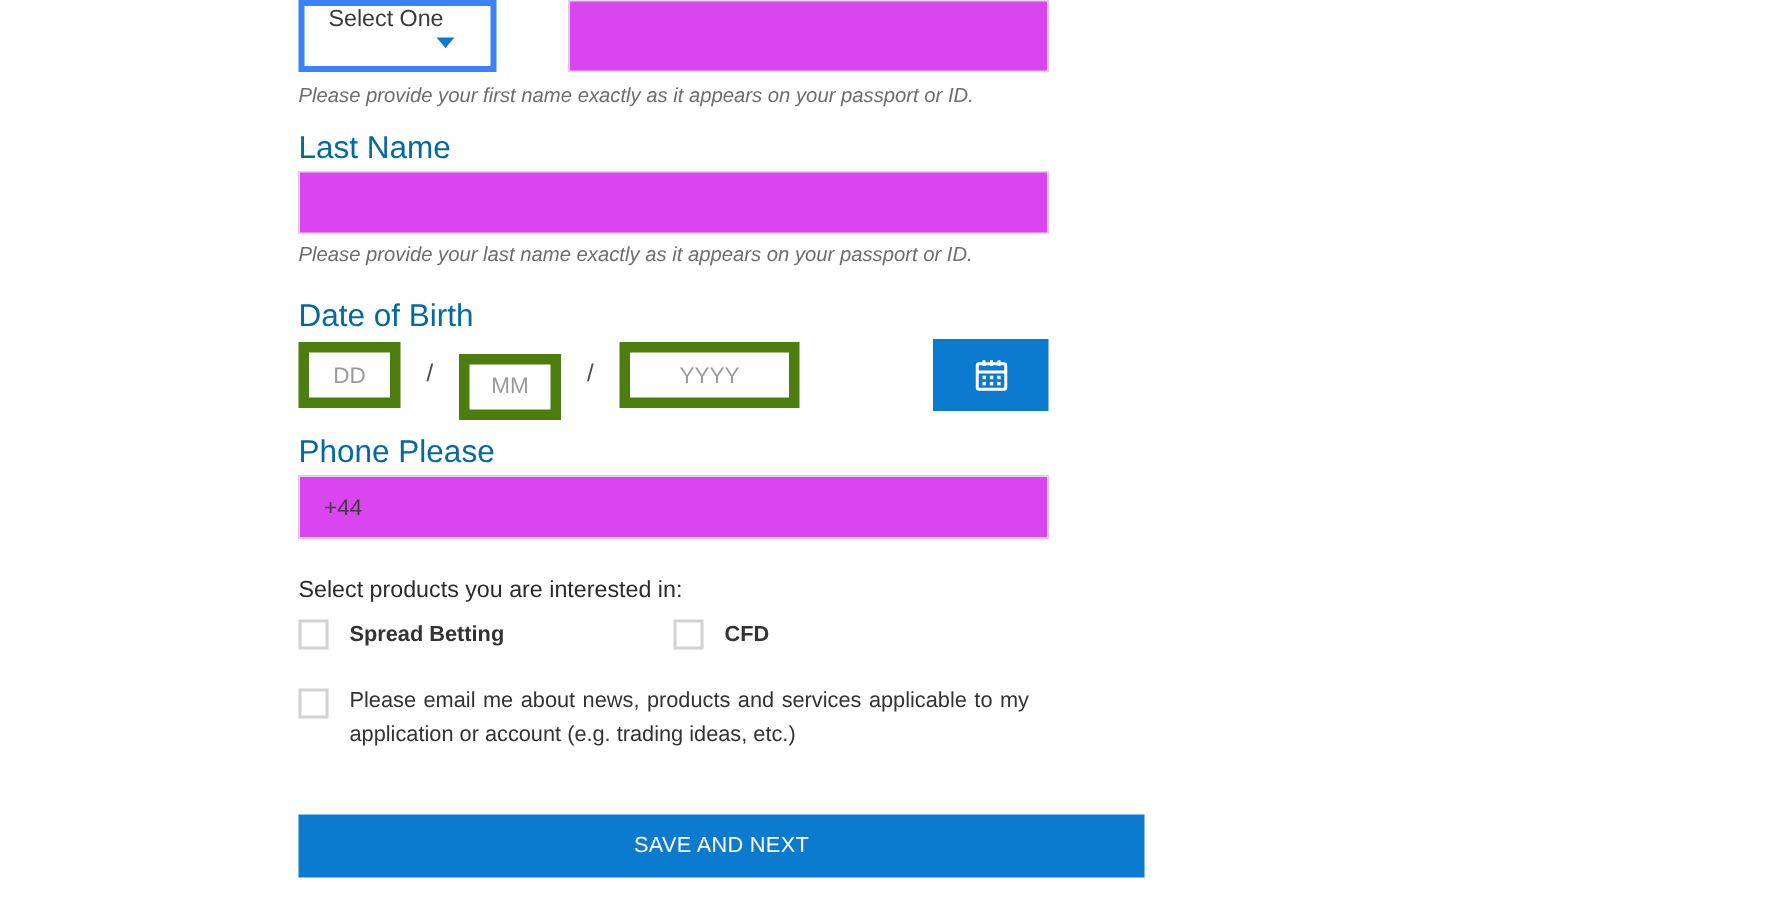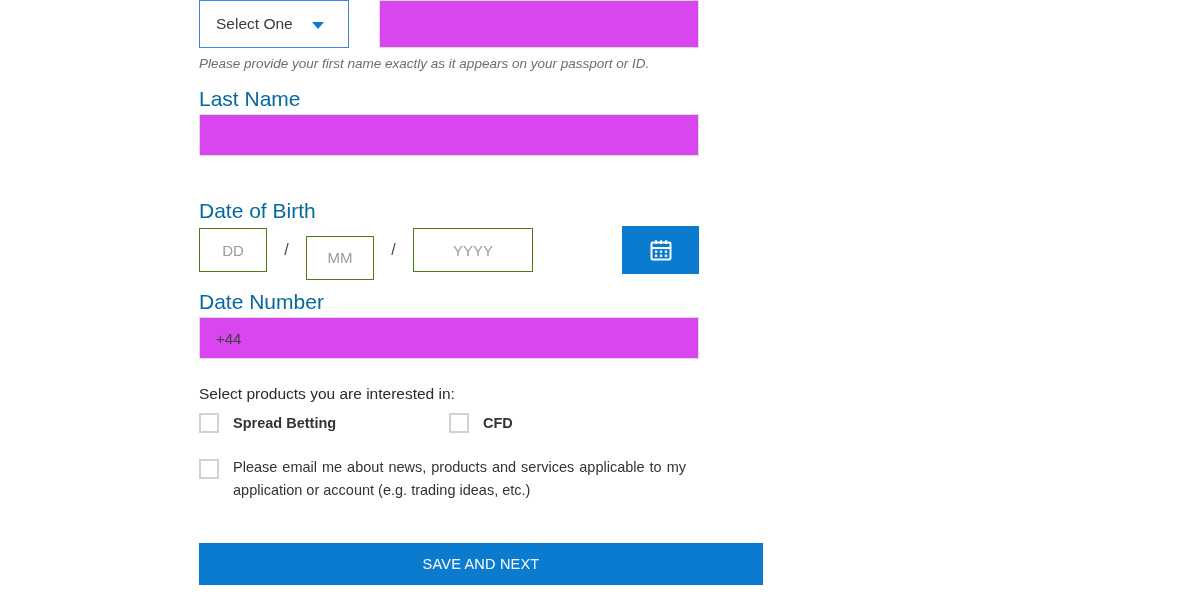--- a/index.html
+++ b/index.html
@@ -62,26 +62,25 @@
     position: absolute;
     left: 0;
     top: 0;
     width: 500px;
     height: 48px;
     display: flex;
     align-items: flex-start;
   }
   .select-wrap {
     position: relative;
-    width: 150px;
-    height: 48px;
-    border: 1px solid #3b82f6;
+    width: 132px;
+    height: 48px;
+    border: 4px solid #3b82f6;
     background: #fff;
     display: flex;
-    align-items: center;
     padding-left: 16px;
   }
   .select-text {
     font-size: 15.5px;
     color: #3a3a3a;
   }
   .caret {
     position: absolute;
     right: 24px;
     top: 21px;
@@ -112,21 +111,21 @@
   
   .block-dob { position: absolute; left: 0; top: 202px; width: 500px; }
   .dob-row {
     position: relative;
     height: 48px;
     display: flex;
     align-items: center;
   }
   .dob-box {
     height: 44px;
-    border: 1px solid #4d7c0f;
+    border: 7px solid #4d7c0f;
     background: #fff;
     font-family: "Liberation Sans", sans-serif;
     font-size: 15px;
     color: #555;
     text-align: center;
     outline: none;
     padding: 0;
   }
   .dob-box::placeholder { color: #9b9b9b; }
   .dob-dd { width: 68px; }
@@ -241,20 +240,21 @@
       </div>
     </div>
     <div class="firstname-wrap">
       <input class="txtbox" type="text" value="" placeholder="" style="">
     </div>
     <div class="helper helper-1">Please provide your first name exactly as it appears on your passport or ID.</div>
 
     <div class="block-lastname">
       <div class="field-label">Last Name</div>
       <input class="txtbox" type="text" value="" placeholder="" style="">
+      <div class="helper">Please provide your last name exactly as it appears on your passport or ID.</div>
     </div>
 
     <div class="block-dob">
       <div class="field-label">Date of Birth</div>
       <div class="dob-row">
         <input class="dob-box dob-dd" type="text" value="" placeholder="DD" style="">
         <span class="dob-sep">/</span>
         <input class="dob-box dob-mm" type="text" value="" placeholder="MM" style="">
         <span class="dob-sep">/</span>
         <input class="dob-box dob-yyyy" type="text" value="" placeholder="YYYY" style="">
@@ -272,21 +272,21 @@
               <rect x="6" y="16.6" width="2.3" height="2.3" fill="#ffffff"></rect>
               <rect x="10.9" y="16.6" width="2.3" height="2.3" fill="#ffffff"></rect>
               <rect x="15.8" y="16.6" width="2.3" height="2.3" fill="#ffffff"></rect>
             </svg>
           </span>
         </button>
       </div>
     </div>
 
     <div class="block-phone">
-      <div class="field-label">Date Number</div>
+      <div class="field-label">Phone Please</div>
       <input class="txtbox" type="text" value="+44" style="">
     </div>
 
     <div class="block-products">
       <div class="products-title">Select products you are interested in:</div>
       <div class="cb-row">
         <label class="cb-item p1">
           <span class="cb"></span>
           <span class="cb-label">Spread Betting</span>
         </label>

